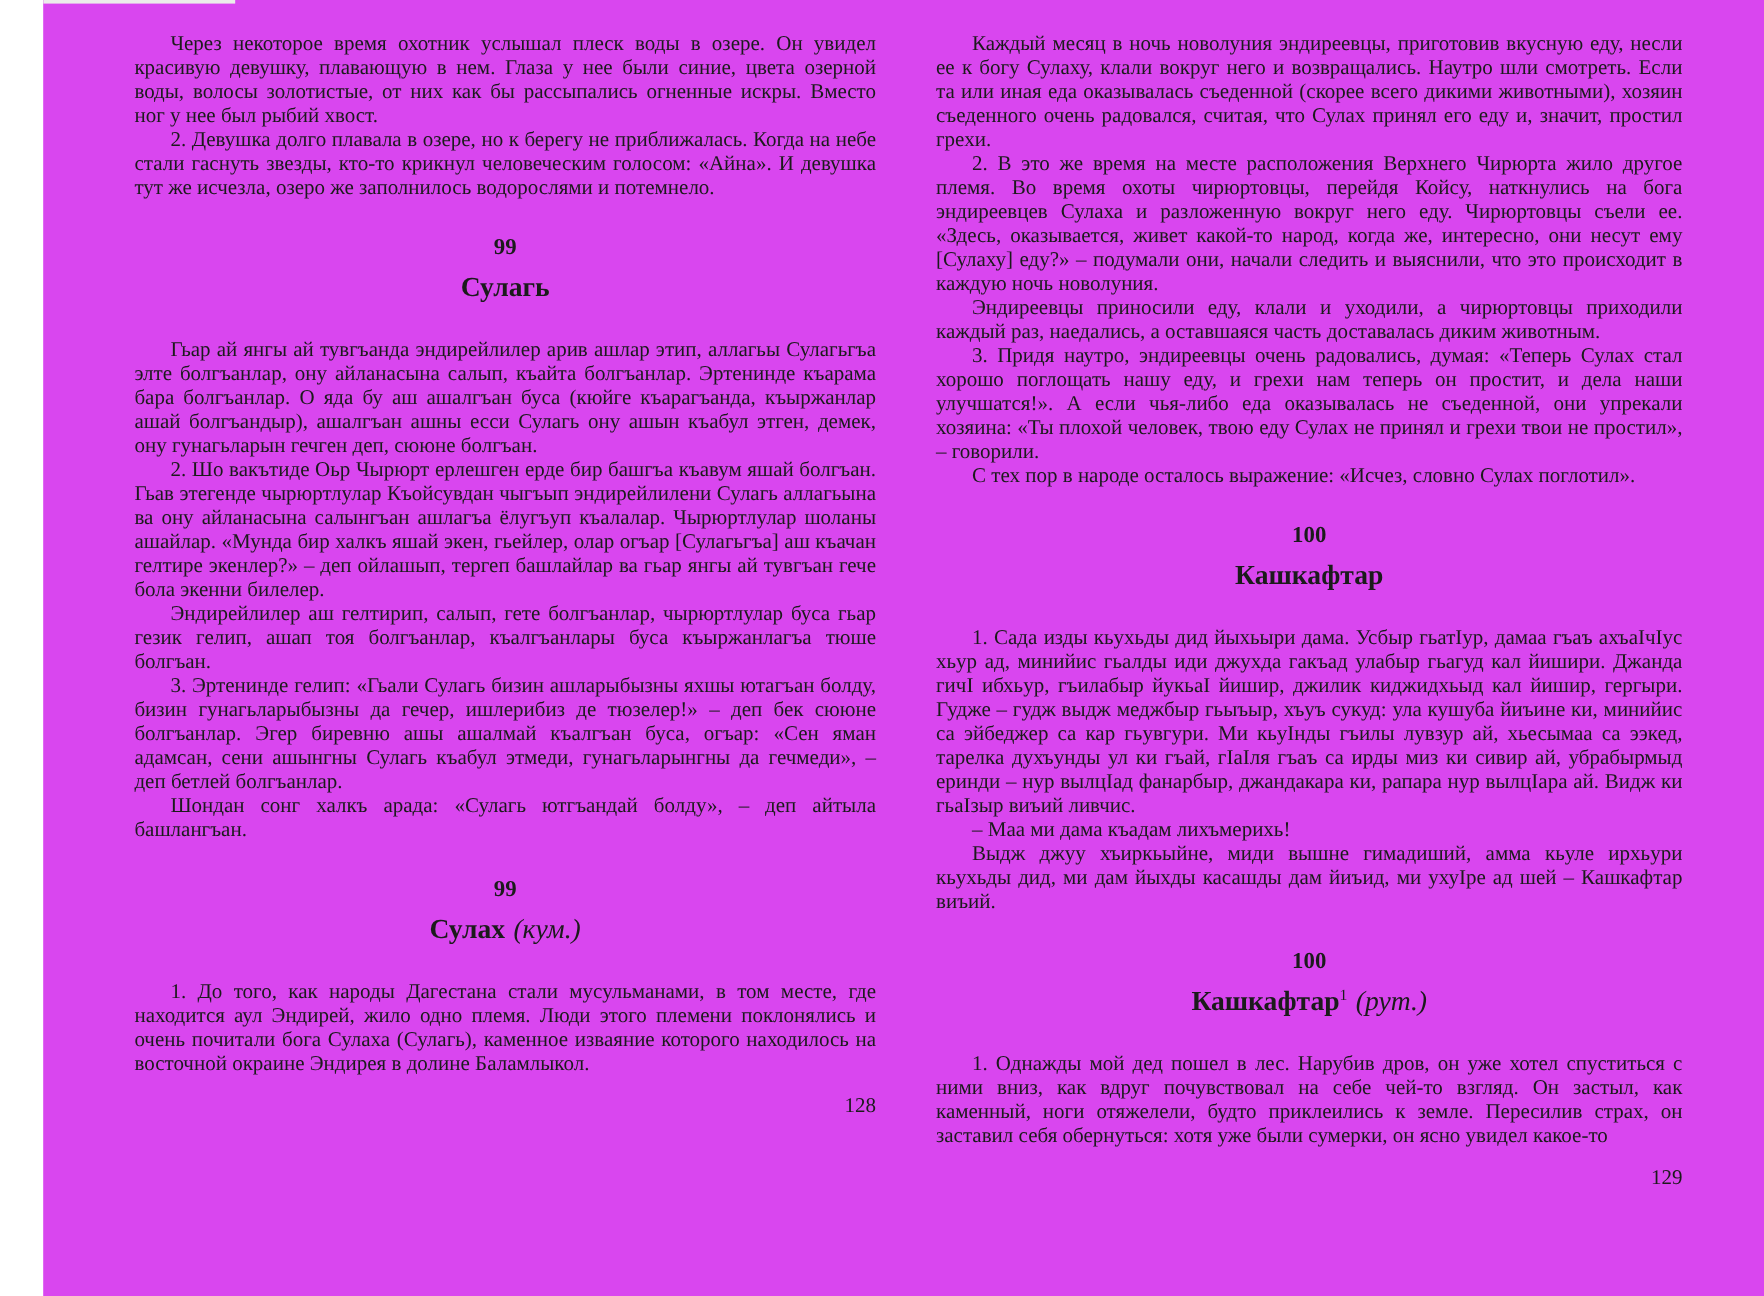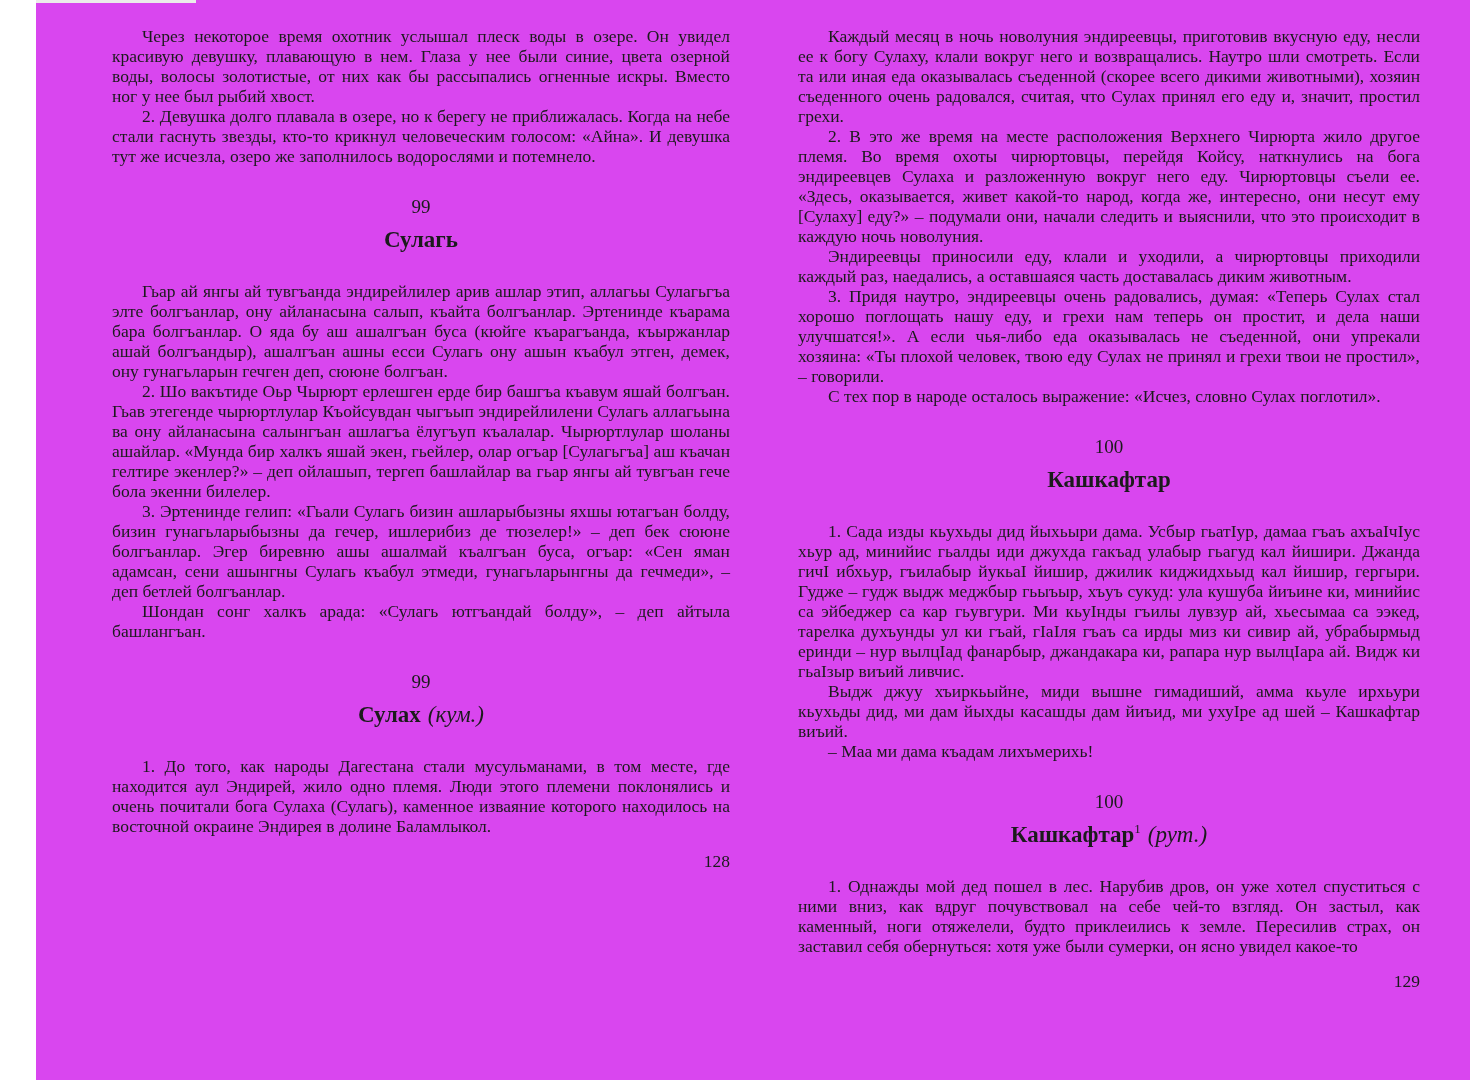--- a/index.html
+++ b/index.html
@@ -14,33 +14,33 @@
     margin-left: 36px;
   }
   .scan-artifact {
     position: absolute;
     left: 0; top: 0;
     width: 160px; height: 3px;
     background: #ececea;
   }
   .page { position: absolute; top: 26px; }
   .page-left  { left: 76px;  width: 618px; }
-  .page-right { left: 762px; width: 622px; }
+  .page-right { left: 744px; width: 622px; }
   p.body {
     margin: 0;
     font-size: 17.5px;
     line-height: 20px;
     text-align: justify;
     text-indent: 30px;
   }
   .sec-num {
     margin: 30px 0 0 0;
     text-align: center;
     font-size: 19px;
-    font-weight: normal;
+    font-weight: bold;
     line-height: 22px;
   }
   .sec-title {
     margin: 9px 0 28px 0;
     text-align: center;
     font-size: 23px;
     font-weight: bold;
     line-height: 26px;
     font-family: Liberation Serif, serif;
   }
@@ -71,20 +71,21 @@
     <p class="body">Через некоторое время охотник услышал плеск воды в озере. Он увидел красивую девушку, плавающую в нем. Глаза у нее были синие, цвета озерной воды, волосы золотистые, от них как бы рассыпались огненные искры. Вместо ног у нее был рыбий хвост.</p>
     <p class="body">2. Девушка долго плавала в озере, но к берегу не приближалась. Когда на небе стали гаснуть звезды, кто-то крикнул человеческим голосом: «Айна». И девушка тут же исчезла, озеро же заполнилось водорослями и потемнело.</p>
 
     <p class="sec-num">99</p>
     <p class="sec-title">
       <span>Сулагь</span>
     </p>
 
     <p class="body">Гьар ай янгы ай тувгъанда эндирейлилер арив ашлар этип, аллагьы Сулагьгъа элте болгъанлар, ону айланасына салып, къайта болгъанлар. Эртенинде къарама бара болгъанлар. О яда бу аш ашалгъан буса (кюйге къарагъанда, къыржанлар ашай болгъандыр), ашалгъан ашны есси Сулагь ону ашын къабул этген, демек, ону гунагьларын гечген деп, сююне болгъан.</p>
     <p class="body">2. Шо вакътиде Оьр Чырюрт ерлешген ерде бир башгъа къавум яшай болгъан. Гьав этегенде чырюртлулар Къойсувдан чыгъып эндирейлилени Сулагь аллагьына ва ону айланасына салынгъан ашлагъа ёлугъуп къалалар. Чырюртлулар шоланы ашайлар. «Мунда бир халкъ яшай экен, гьейлер, олар огъар [Сулагьгъа] аш къачан гелтире экенлер?» – деп ойлашып, тергеп башлайлар ва гьар янгы ай тувгъан гече бола экенни билелер.</p>
+    <p class="body">Эндирейлилер аш гелтирип, салып, гете болгъанлар, чырюртлулар буса гьар гезик гелип, ашап тоя болгъанлар, къалгъанлары буса къыржанлагъа тюше болгъан.</p>
     <p class="body">3. Эртенинде гелип: «Гьали Сулагь бизин ашларыбызны яхшы ютагъан болду, бизин гунагьларыбызны да гечер, ишлерибиз де тюзелер!» – деп бек сююне болгъанлар. Эгер биревню ашы ашалмай къалгъан буса, огъар: «Сен яман адамсан, сени ашынгны Сулагь къабул этмеди, гунагьларынгны да гечмеди», – деп бетлей болгъанлар.</p>
     <p class="body">Шондан сонг халкъ арада: «Сулагь ютгъандай болду», – деп айтыла башлангъан.</p>
 
     <p class="sec-num">99</p>
     <p class="sec-title">
       <span>Сулах</span><span class="qual">(кум.)</span>
     </p>
 
     <p class="body">1. До того, как народы Дагестана стали мусульманами, в том месте, где находится аул Эндирей, жило одно племя. Люди этого племени поклонялись и очень почитали бога Сулаха (Сулагь), каменное изваяние которого находилось на восточной окраине Эндирея в долине Баламлыкол.</p>
 
@@ -97,22 +98,22 @@
     <p class="body">Эндиреевцы приносили еду, клали и уходили, а чирюртовцы приходили каждый раз, наедались, а оставшаяся часть доставалась диким животным.</p>
     <p class="body">3. Придя наутро, эндиреевцы очень радовались, думая: «Теперь Сулах стал хорошо поглощать нашу еду, и грехи нам теперь он простит, и дела наши улучшатся!». А если чья-либо еда оказывалась не съеденной, они упрекали хозяина: «Ты плохой человек, твою еду Сулах не принял и грехи твои не простил», – говорили.</p>
     <p class="body">С тех пор в народе осталось выражение: «Исчез, словно Сулах поглотил».</p>
 
     <p class="sec-num">100</p>
     <p class="sec-title">
       <span>Кашкафтар</span>
     </p>
 
     <p class="body">1. Сада изды кьухьды дид йыхьыри дама. Усбыр гьатIур, дамаа гъаъ ахъаIчIус хьур ад, минийис гьалды иди джухда гакъад улабыр гьагуд кал йишири. Джанда гичI ибхьур, гъилабыр йукьаI йишир, джилик киджидхьыд кал йишир, гергыри. Гудже – гудж выдж меджбыр гьыъыр, хъуъ сукуд: ула кушуба йиъине ки, минийис са эйбеджер са кар гьувгури. Ми кьуIнды гъилы лувзур ай, хьесымаа са ээкед, тарелка духъунды ул ки гъай, гIаIля гъаъ са ирды миз ки сивир ай, убрабырмыд еринди – нур вылцIад фанарбыр, джандакара ки, рапара нур вылцIара ай. Видж ки гьаIзыр виъий ливчис.</p>
+    <p class="body">– Маа ми дама къадам лихъмерихь!</p>
     <p class="body">Выдж джуу хъиркьыйне, миди вышне гимадиший, амма кьуле ирхьури кьухьды дид, ми дам йыхды касашды дам йиъид, ми ухуIре ад шей – Кашкафтар виъий.</p>
-    <p class="body">– Маа ми дама къадам лихъмерихь!</p>
 
     <p class="sec-num">100</p>
     <p class="sec-title">
       <span>Кашкафтар</span><sup>1</sup><span class="qual">(рут.)</span>
     </p>
 
     <p class="body">1. Однажды мой дед пошел в лес. Нарубив дров, он уже хотел спуститься с ними вниз, как вдруг почувствовал на себе чей-то взгляд. Он застыл, как каменный, ноги отяжелели, будто приклеились к земле. Пересилив страх, он заставил себя обернуться: хотя уже были сумерки, он ясно увидел какое-то</p>
 
     <p class="page-num">129</p>
   </div>

